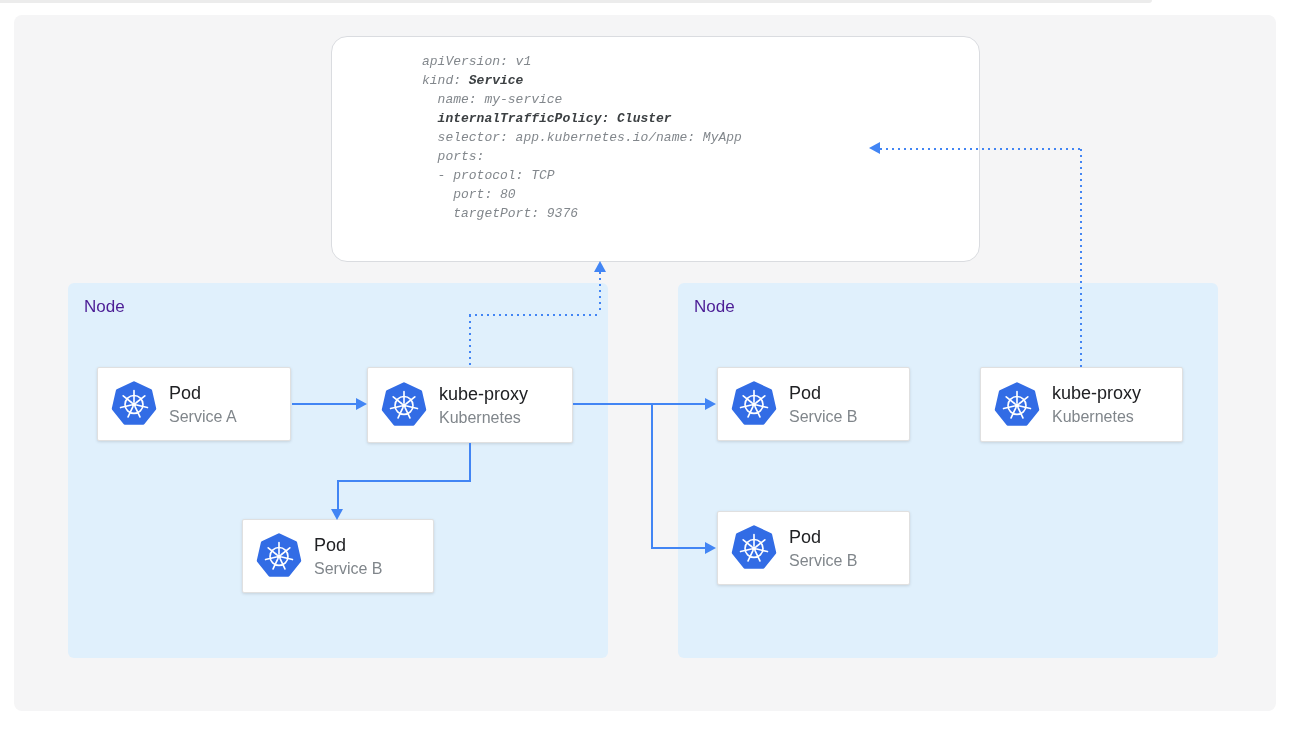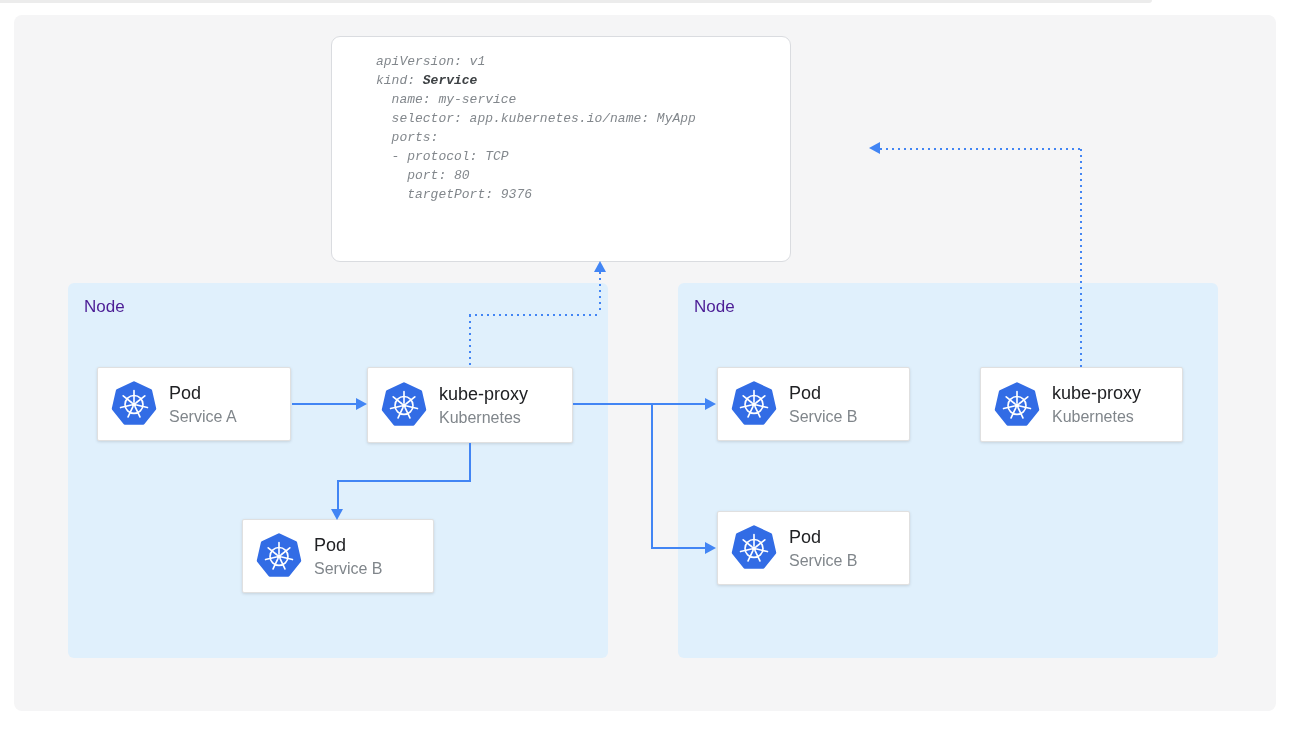--- a/index.html
+++ b/index.html
@@ -16,23 +16,23 @@
   html,body{background:#ffffff;}
   .stage{
     position:relative;width:1296px;height:729px;overflow:hidden;
     font-family:"Liberation Sans",sans-serif;background:#ffffff;
   }
   .top-rule{position:absolute;left:0;top:0;width:1152px;height:3px;background:#ececec;border-radius:0 0 3px 0;}
   .panel{position:absolute;left:14px;top:15px;width:1262px;height:696px;background:var(--canvas-bg);border-radius:8px;}
 
   
   .yaml-box{
-    position:absolute;left:331px;top:36px;width:460px;height:226px;
-    background:#fff;border:1px solid var(--panel-border);border-radius:9px;
-    padding:15px 0 0 44px;
+    position:absolute;left:331px;top:36px;width:649px;height:226px;
+    background:#fff;border:1px solid var(--panel-border);border-radius:16px;
+    padding:15px 0 0 90px;
   }
   .code-line{
     font-family:"Liberation Mono","DejaVu Sans Mono",monospace;
     font-style:italic;font-size:13px;line-height:19px;
     color:var(--code-text);white-space:pre;
   }
   .code-bold{font-weight:700;color:var(--code-bold);}
 
   
   .node{
@@ -96,20 +96,21 @@
 </svg>
 
 <div class="stage">
   <div class="top-rule"></div>
   <div class="panel"></div>
 
   <div class="yaml-box">
     <div class="code-line">apiVersion: v1</div>
     <div class="code-line"><span>kind: </span><span class="code-bold">Service</span></div>
     <div class="code-line">  name: my-service</div>
+    <div class="code-line code-bold">  internalTrafficPolicy: Cluster</div>
     <div class="code-line">  selector: app.kubernetes.io/name: MyApp</div>
     <div class="code-line">  ports:</div>
     <div class="code-line">  - protocol: TCP</div>
     <div class="code-line">    port: 80</div>
     <div class="code-line">    targetPort: 9376</div>
   </div>
 
   <div class="node node-left">
     <div class="node-label">Node</div>
   </div>

